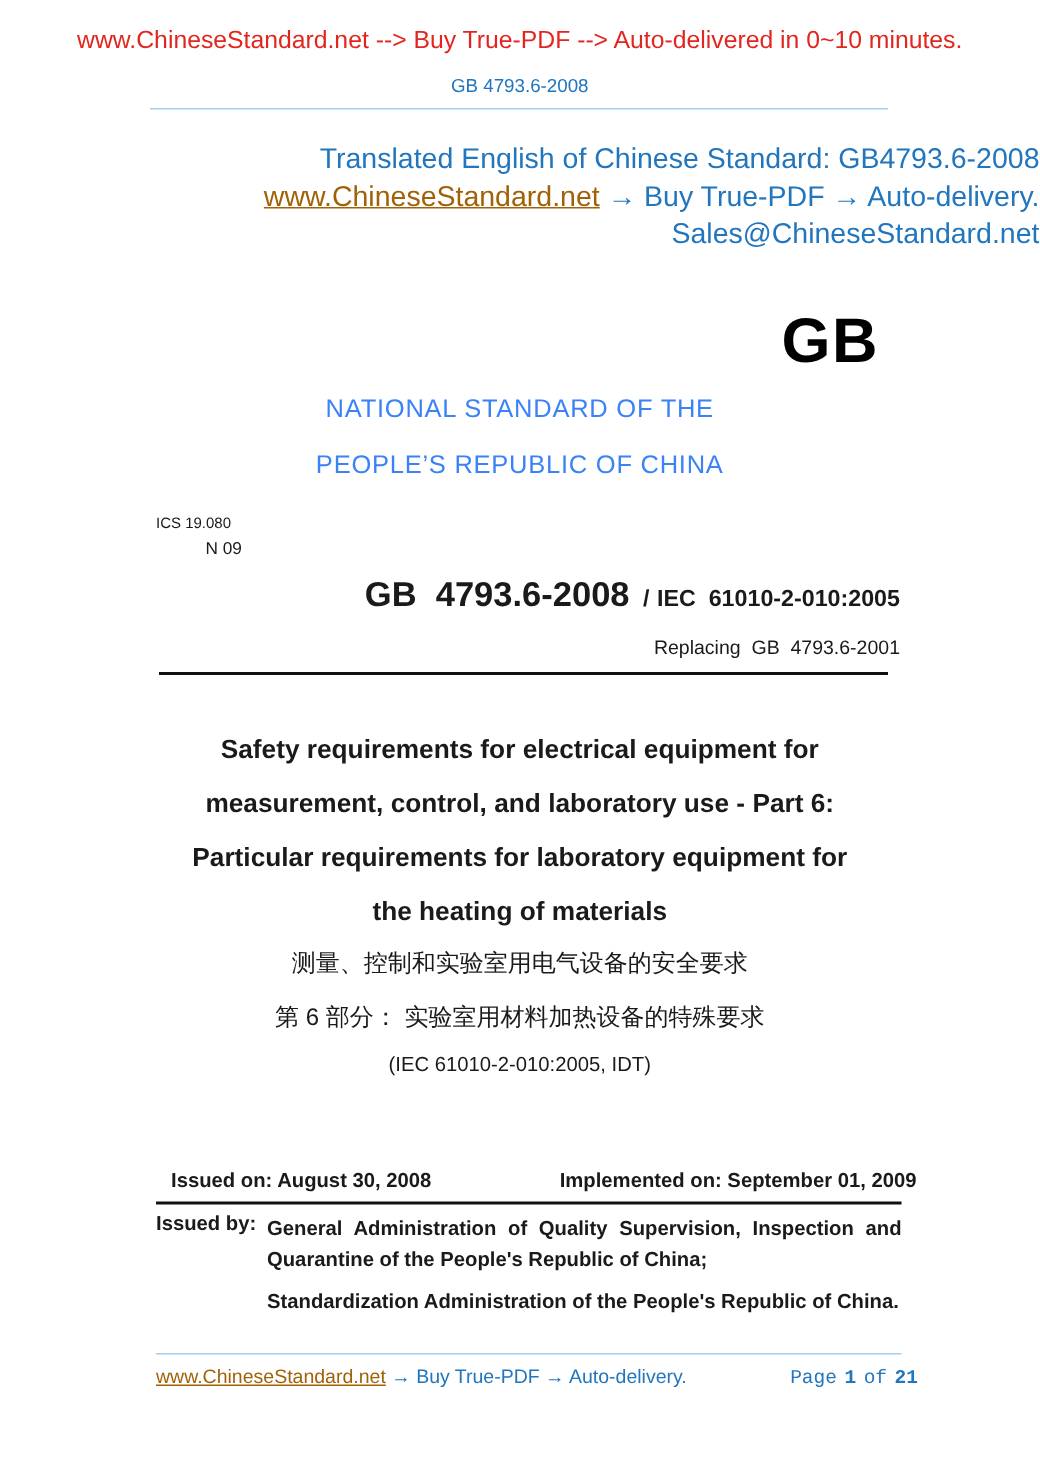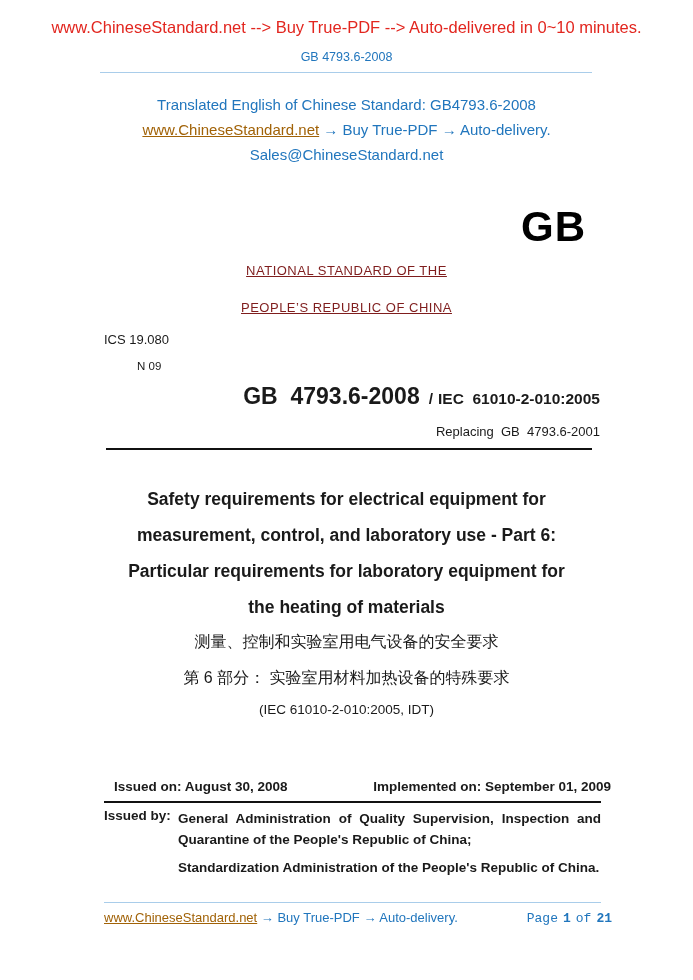--- a/index.html
+++ b/index.html
@@ -27,45 +27,44 @@
   }
   .doc-code {
     top: 50px;
     font-size: 12.5px;
     color: #2176bd;
   }
   .rule-top {
     top: 72px; left: 100px; width: 492px;
     border-top: 1px solid #a9cdea;
   }
-  .blue-line { color: #2176bd; font-size: 15px; }
+  .blue-line { color: #2176bd; font-size: 19px; text-align: right; }
   .translated { top: 96px; }
   .buy-line   { top: 121px; }
   .email-line { top: 146px; }
   a.std-link {
     color: #a16207;
     text-decoration: underline;
     cursor: pointer;
   }
   .gb-logo {
     top: 203px; left: 521px;
     font-size: 42px;
     font-weight: bold;
     letter-spacing: 1px;
     color: #000;
   }
   .national {
-    font-size: 13px;
+    font-size: 17px;
     letter-spacing: 0.5px;
-    color: #7f1d1d;
-    text-decoration: underline;
+    color: #3b82f6;
   }
   .nat1 { top: 263px; }
   .nat2 { top: 300px; }
-  .ics-code { top: 332px; left: 104px; font-size: 13px; }
+  .ics-code { top: 344px; left: 104px; font-size: 10px; }
   .n-code   { top: 360px; left: 104px; font-size: 11.5px; padding-left: 33px; }
 
   .code-row {
     top: 383px; left: 0; right: 93px;
     text-align: right;
   }
   .code-main { font-size: 23px; font-weight: bold; white-space: pre; }
   .code-sep  { font-size: 15.5px; font-weight: bold; margin: 0 5px 0 9px; }
   .code-iec  { font-size: 15.5px; font-weight: bold; white-space: pre; }
   .replacing {

